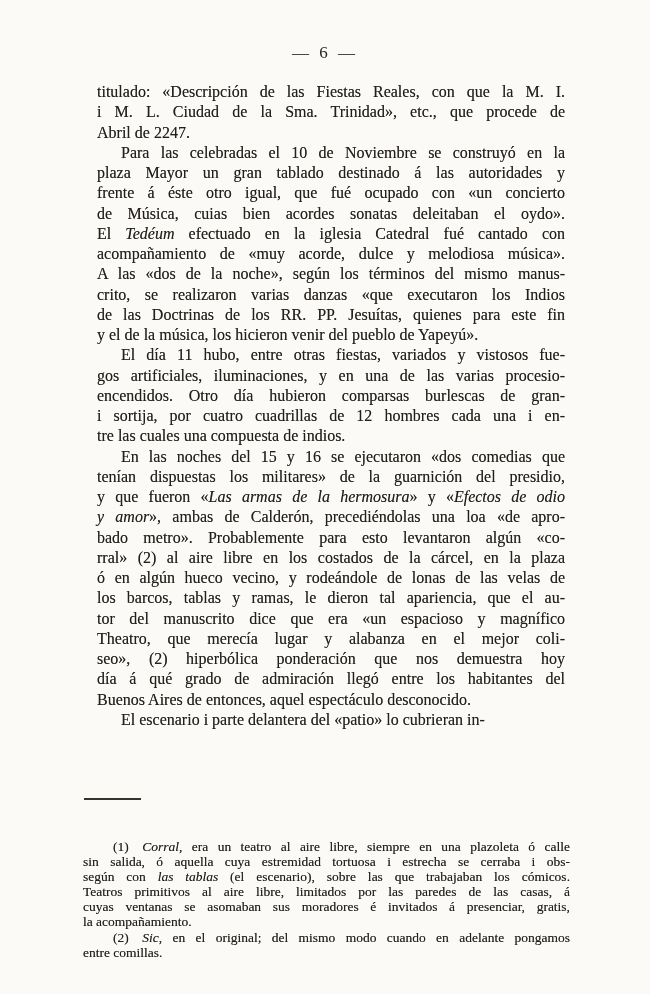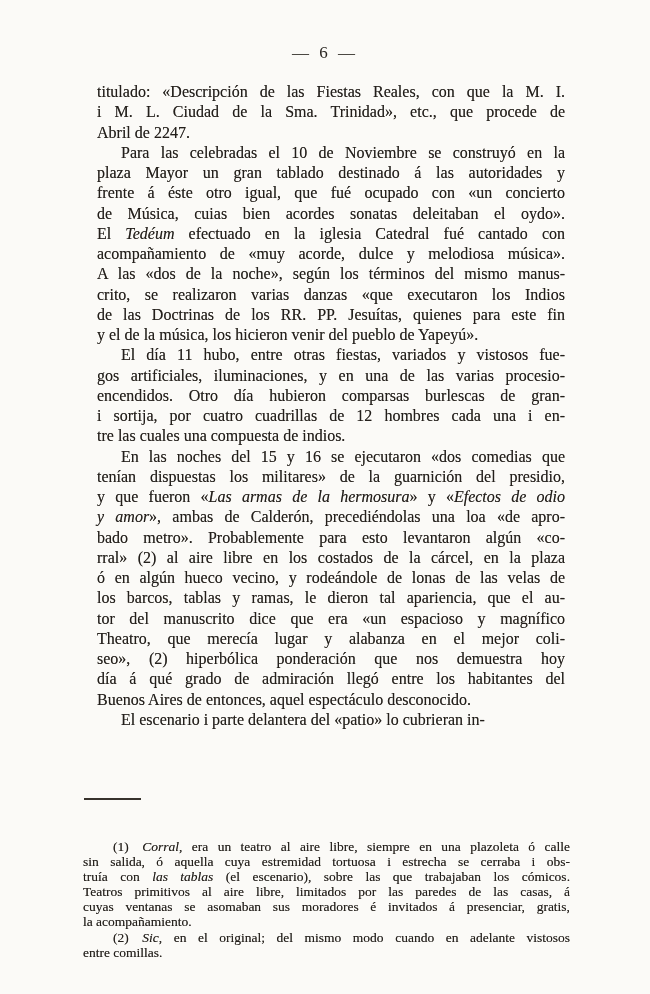--- a/index.html
+++ b/index.html
@@ -119,23 +119,23 @@
       </div>
       <div class="para indent">
         <div class="line last"><span>El escenario i parte delantera del «patio» lo cubrieran in-</span></div>
       </div>
     </div>
   <div class="fnsep"></div>
   <div class="footnotes">
       <div class="fn">
         <div class="line"><span>(1) </span><span class="it">Corral</span><span>, era un teatro al aire libre, siempre en una plazoleta ó calle</span></div>
         <div class="line"><span>sin salida, ó aquella cuya estremidad tortuosa i estrecha se cerraba i obs-</span></div>
-        <div class="line"><span>truía con </span><span class="it">las tablas</span><span> (el escenario), sobre las que trabajaban los cómicos.</span></div>
+        <div class="line"><span>según con </span><span class="it">las tablas</span><span> (el escenario), sobre las que trabajaban los cómicos.</span></div>
         <div class="line"><span>Teatros primitivos al aire libre, limitados por las paredes de las casas, á</span></div>
         <div class="line"><span>cuyas ventanas se asomaban sus moradores é invitados á presenciar, gratis,</span></div>
         <div class="line last"><span>la acompañamiento.</span></div>
       </div>
       <div class="fn">
-        <div class="line"><span>(2) </span><span class="it">Sic</span><span>, en el original; del mismo modo cuando en adelante vistosos</span></div>
+        <div class="line"><span>(2) </span><span class="it">Sic</span><span>, en el original; del mismo modo cuando en adelante pongamos</span></div>
         <div class="line last"><span>entre comillas.</span></div>
       </div>
     </div>
 </div>
 
 </body></html>

